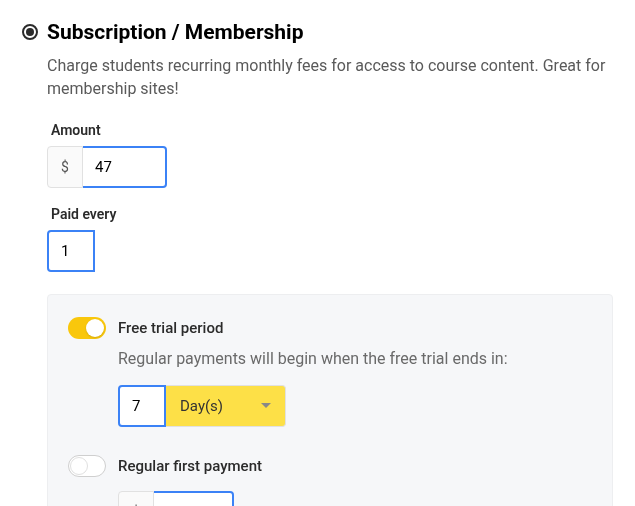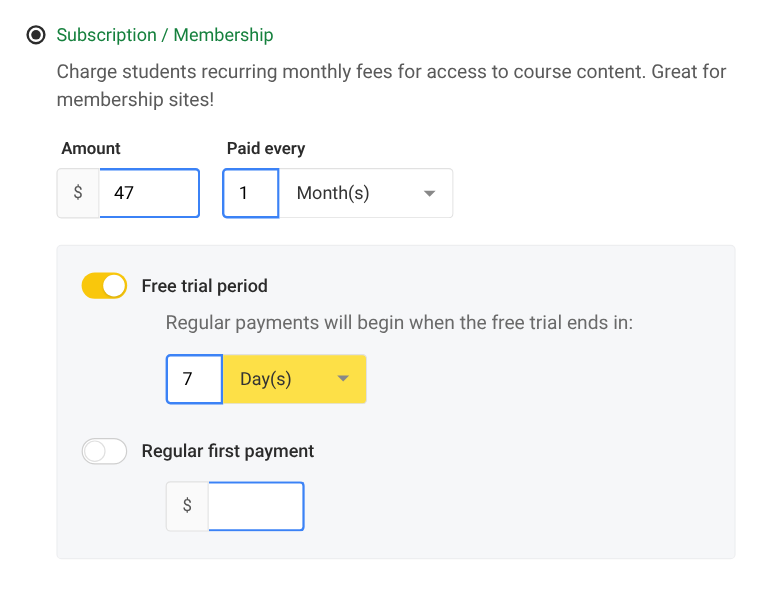--- a/index.html
+++ b/index.html
@@ -12,25 +12,25 @@
     height: 506px;
     padding: 20px 22px;
   }
   .radio-row { display: flex; align-items: center; gap: 9px; }
   .radio-outer {
     width: 16px; height: 16px; border-radius: 50%;
     border: 2px solid #2b2b2b; display: flex; align-items: center; justify-content: center;
     cursor: pointer; flex-shrink: 0;
   }
   .radio-inner { width: 8px; height: 8px; border-radius: 50%; background: #2b2b2b; }
-  .section-title { font-weight: 400; font-size: 15px; color: #15803d; }
+  .section-title { font-weight: 700; font-size: 21px; color: #000000; }
   .content { margin-left: 25px; margin-top: 10px; }
   .desc { color: #5a5a5a; font-size: 16px; line-height: 1.45; }
   .link { color: #6b57d9; text-decoration: none; cursor: pointer; display: inline-block; }
-  .row { display: flex; gap: 18px; margin-top: 22px; }
+  .row { display: flex; gap: 18px; margin-top: 22px; flex-direction: column; }
   .field { display: flex; flex-direction: column; gap: 8px; }
   .label { font-weight: 600; font-size: 14px; color: #2b2b2b; padding-left: 4px; }
   .input-group { display: flex; height: 42px; }
   .addon {
     border: 1px solid #e1e1e1; background: #fafafa;
     display: flex; align-items: center; justify-content: center;
     min-width: 36px; font-size: 14px; color: #555;
     border-radius: 4px 0 0 4px;
   }
   .addon + .text-input { border-left: none; border-radius: 0 4px 4px 0; }
@@ -65,21 +65,21 @@
   }
   .toggle.on { background: #f9c70c; }
   .toggle.off { background: #fff; border: 1px solid #cfcfcf; }
   .knob {
     width: 18px; height: 18px; border-radius: 50%; background: #fff;
     position: absolute; top: 2px; box-shadow: 0 1px 2px rgba(0,0,0,0.15);
   }
   .toggle.on .knob { right: 2px; }
   .toggle.off .knob { left: 1px; top: 1px; border: 1px solid #e0e0e0; box-shadow: none; }
   .toggle-label { font-weight: 500; font-size: 15px; color: #2b2b2b; }
-  .sub { margin-left: 70px; margin-top: 8px; }
+  .sub { margin-left: 50px; margin-top: 8px; }
   .sub .desc { color: #6a6a6a; }
   .sub .input-group { margin-top: 14px; height: 42px; }
   .sub .input-group .text-input.num2 { border-radius: 4px 0 0 4px; }
   .sub .select.unit2 { width: 120px; border-left: none; border-radius: 0 4px 4px 0;
     border: 1px solid #e1e1e1; background: #fde047; display: flex; align-items: center;
     justify-content: space-between; padding: 0 14px; font-size: 15px; color: #333; cursor: pointer;
     border-left: none;
   }
   .section-block + .section-block { margin-top: 28px; }
   .custom-first .addon { border-radius: 4px 0 0 4px; }
@@ -103,24 +103,20 @@
       <div class="label">Amount</div>
       <div class="input-group">
         <div class="addon">$</div>
         <input class="text-input num" value="47" style="">
       </div>
     </div>
     <div class="field">
       <div class="label">Paid every</div>
       <div class="input-group">
         <input class="text-input num2" style="border-radius: 4px 0px 0px 4px;" value="1">
-        <div class="select unit">
-          <span>Month(s)</span>
-          <span class="caret"></span>
-        </div>
       </div>
     </div>
   </div>
 
 
   <div class="panel">
 
     <div class="section-block">
       <div class="toggle-row">
         <div class="toggle on">

